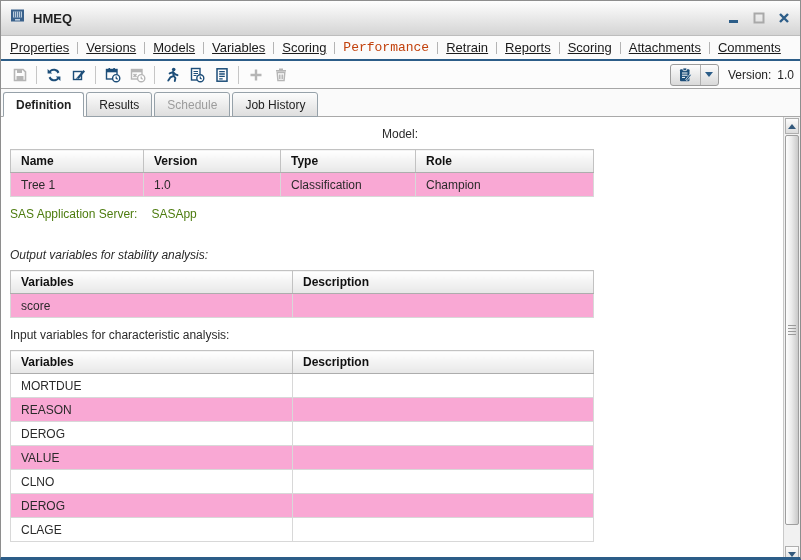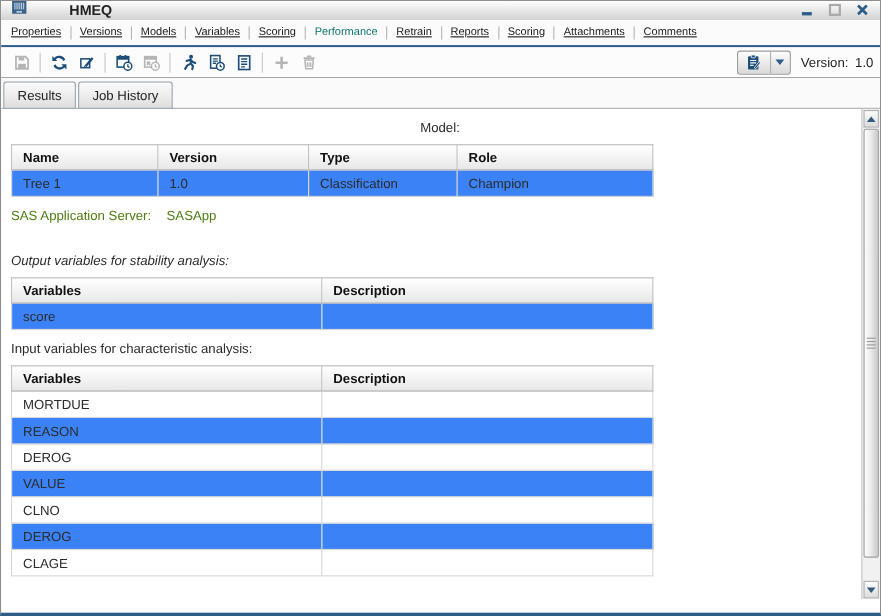--- a/index.html
+++ b/index.html
@@ -3,33 +3,33 @@
 <meta charset="utf-8">
 <style>
   * { margin:0; padding:0; box-sizing:border-box; }
   body { font-family:"Liberation Sans", sans-serif; background:#e8e8e8; }
   .window {
     position:relative; width:801px; height:560px; background:#fff;
     border:1px solid #8e8e8e; border-bottom:3px solid #2c5d88; overflow:hidden;
   }
   
   .titlebar {
-    height:17px; display:flex; align-items:center; padding:0 9px;
-    background:linear-gradient(#fefefe,#d4d4d4); border-bottom:1px solid #bdbdbd;gap:30px;
+    height:35px; display:flex; align-items:center; padding:0 9px;
+    background:linear-gradient(#fefefe,#d4d4d4); border-bottom:1px solid #bdbdbd;
   }
   .title-text { font-size:13px; font-weight:bold; color:#1f1f1f; margin-left:7px; flex:1; }
   .win-controls { display:flex; align-items:center; gap:11px; }
   .win-btn { display:flex; align-items:center; justify-content:center; width:14px; height:14px; cursor:default; }
   
   .menubar {
     height:25px; display:flex; align-items:center; padding:0 9px;
-    background:#fbfbfb; border-bottom:2px solid #2c5d88; font-size:10px;
+    background:#fbfbfb; border-bottom:2px solid #2c5d88; font-size:13px;
   }
   .menu-link { color:#1a1a1a; text-decoration:underline; cursor:pointer; white-space:nowrap; }
-  .menu-link.disabled { color:#0f766e; text-decoration:none; cursor:default; }
+  .menu-link.disabled { color:#c2410c; text-decoration:none; cursor:default;font-family:Liberation Mono, monospace; }
   .menu-sep { width:1px; height:12px; background:#b4b4b4; margin:0 8px; }
   
   .toolbar {
     height:28px; display:flex; align-items:center; padding:0 6px;
     background:#fcfcfc; border-bottom:1px solid #a6a6a6;
   }
   .tb-btn { width:25px; height:23px; display:flex; align-items:center; justify-content:center;
             background:transparent; border:none; }
   .tb-btn.enabled { cursor:pointer; }
   .tb-sep { width:1px; height:18px; background:#c6c6c6; margin:0 4px; }
@@ -65,21 +65,21 @@
   .lbl-output { margin:27px 0 8px;font-style:italic; }
   .lbl-input { margin:10px 0 8px; }
   table.data-table { border-collapse:collapse; table-layout:fixed; width:583px;
                      font-size:12px; color:#2b2b2b; }
   table.data-table th {
     text-align:left; font-weight:bold; padding:4px 10px; height:23px; color:#111;
     background:linear-gradient(#ffffff,#e7e7e7);
     border:1px solid #c2c2c2; border-bottom:1px solid #adadad;
   }
   table.data-table td { padding:4px 10px; height:24px; border:1px solid #d8d8d8; background:#fff; }
-  table.data-table tr.shade td { background:#3b82f6; }
+  table.data-table tr.shade td { background:#f9a8d4; }
   
   .scrollbar {
     position:absolute; top:0; right:0; width:17px; height:100%;
     background:#f1f1f1; border-left:1px solid #c9c9c9;
   }
   .scroll-btn {
     position:absolute; left:1px; right:1px; height:16px;
     border:1px solid #aeaeae; background:linear-gradient(#fcfcfc,#dcdcdc);
     display:flex; align-items:center; justify-content:center; cursor:pointer;
   }
@@ -253,21 +253,23 @@
           <span class="dd-arrow"></span>
         </span>
       </span>
       <span class="version-text">
         <span class="vlabel">Version:</span><span>1.0</span>
       </span>
     </span>
   </div>
 
   <div class="tabstrip">
+    <span class="tab active">Definition</span>
     <span class="tab">Results</span>
+    <span class="tab disabled">Schedule</span>
     <span class="tab">Job History</span>
   </div>
 
   <div class="content">
     <div class="main">
 
       <div class="section-label lbl-model">Model:</div>
 
       <table class="data-table">
         <colgroup>

